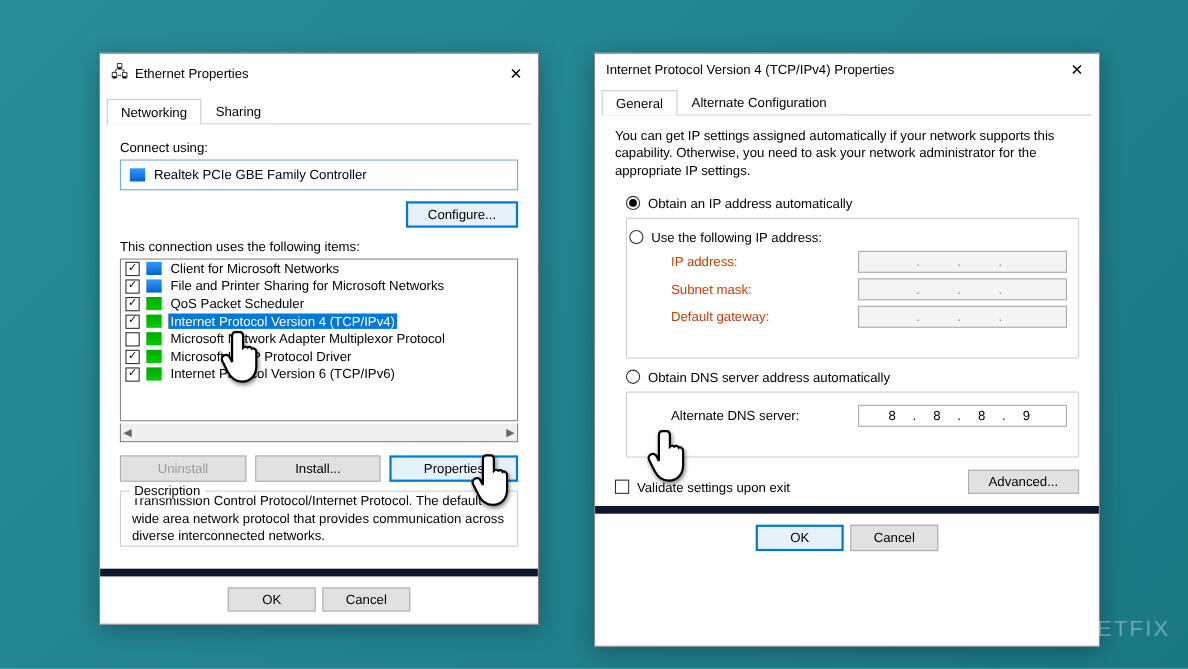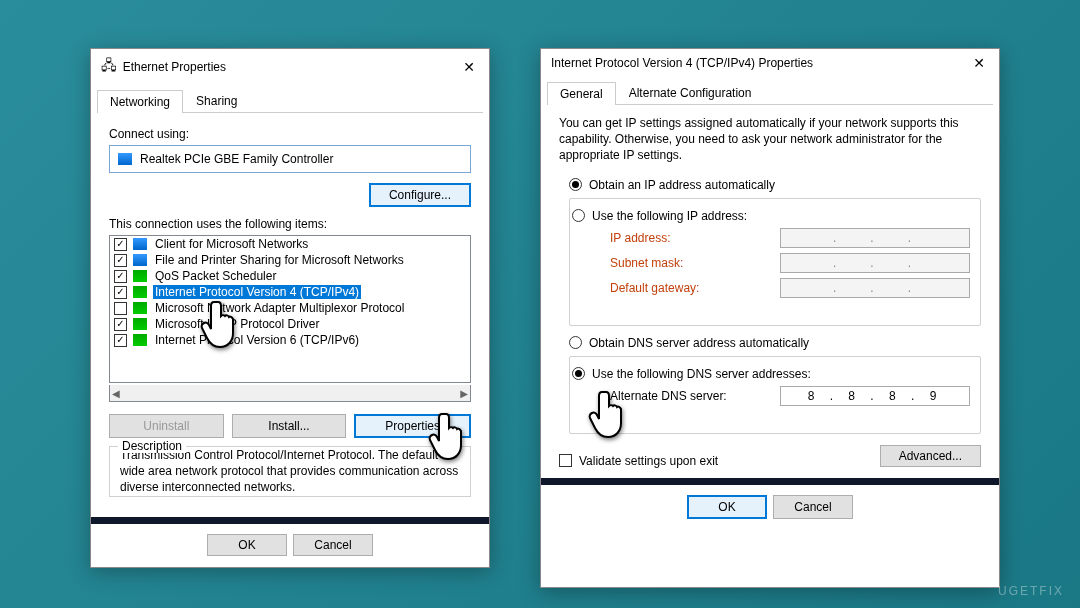--- a/index.html
+++ b/index.html
@@ -159,23 +159,23 @@
   }
   .checkbox-line { display: flex; align-items: center; gap: 7px; margin-top: 10px; }
   .cursor {
     position: absolute;
     pointer-events: none;
   }
   .cursor svg { filter: drop-shadow(1px 2px 2px rgba(0,0,0,.5)); }
   .watermark {
     position: absolute;
     right: 16px;
-    bottom: 10px;
+    bottom: 24px;
     color: rgba(255,255,255,.35);
-    font-size: 12px;
+    font-size: 20px;
     letter-spacing: 2px;
     font-weight: 300;
   }
 </style>
 </head>
 <body>
 
 <div class="window" style="left:90px; top:48px; width:400px; height:520px;">
   <div class="titlebar">
     <div class="titlebar-left">
@@ -301,24 +301,20 @@
         </div>
       </div>
     </div>
 
     <div class="radio-line">
       <span class="radio"></span>
       <span>Obtain DNS server address automatically</span>
     </div>
 
     <div class="indent-group">
-      <div class="radio-line" style="margin-left:-6px">
-        <span class="radio on"></span>
-        <span>Use the following DNS server addresses:</span>
-      </div>
       <div class="field-grid">
         <div class="field-row">
           <span class="field-label">Alternate DNS server:</span>
           <input class="ip-input" value="8 . 8 . 8 . 9" style="">
         </div>
       </div>
     </div>
 
     <div style="display:flex; justify-content:space-between; align-items:center;">
       <div class="checkbox-line">

